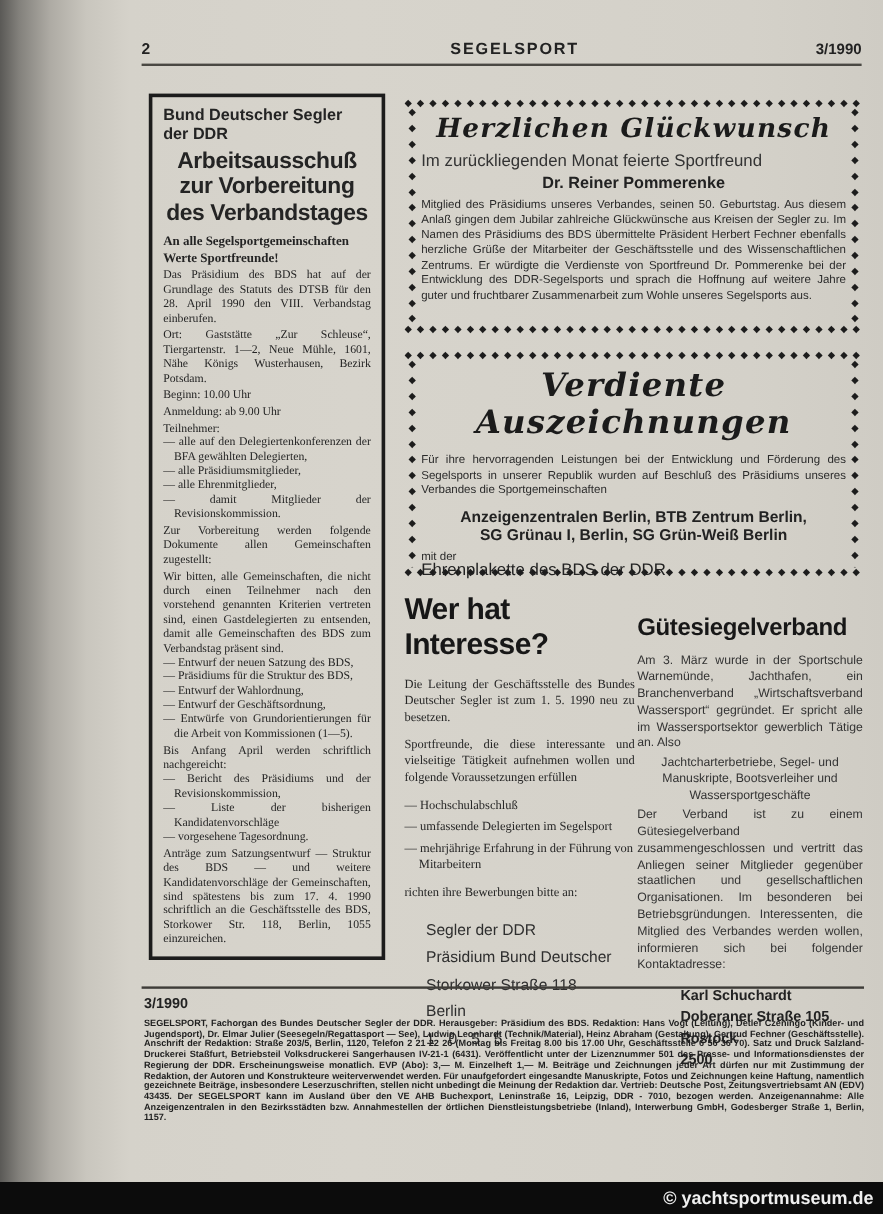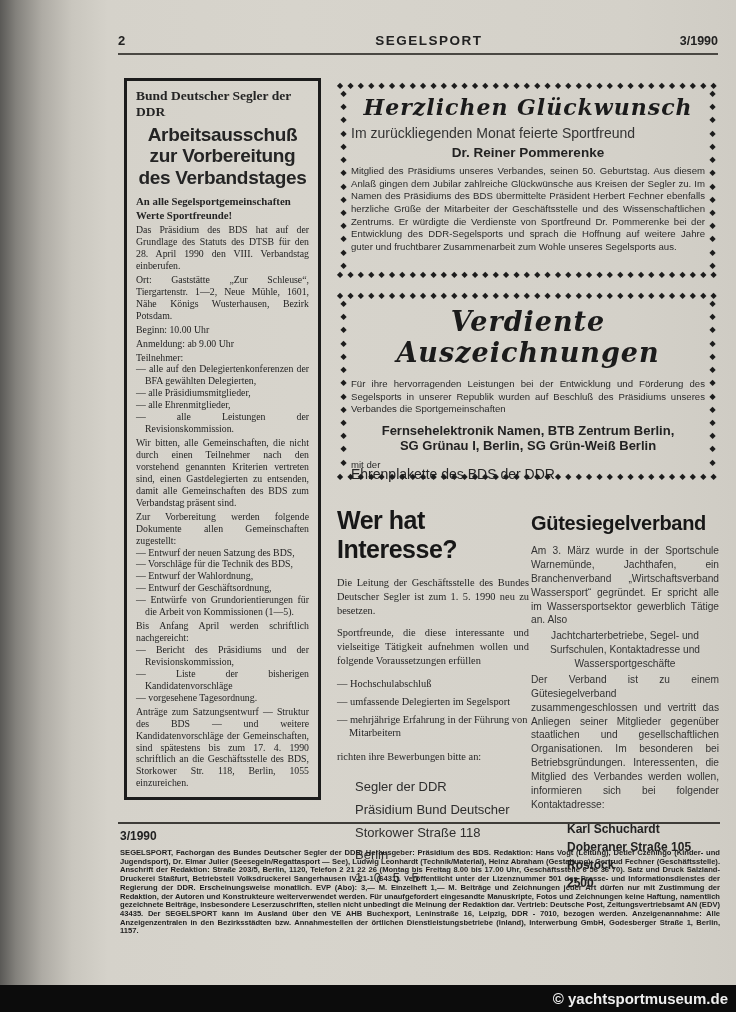--- a/index.html
+++ b/index.html
@@ -11,40 +11,40 @@
   
   .hdr{position:absolute;left:118px;right:18px;top:33px;display:flex;align-items:baseline;
        border-bottom:2px solid #4a4843;padding-bottom:5px;}
   .hdr .pn{width:60px;font-weight:bold;font-size:13px;}
   .hdr .jt{flex:1;text-align:center;font-weight:bold;font-size:13.5px;letter-spacing:1.5px;}
   .hdr .iss{font-weight:bold;font-size:12.5px;}
   
   .lbox{position:absolute;left:124px;top:78px;width:197px;height:722px;box-sizing:border-box;
         border:3px solid #1c1c1c;padding:7px 9px;overflow:hidden;
         font-family:"Liberation Serif",serif;font-size:9.8px;line-height:1.22;text-align:justify;color:#242424;}
-  .lbox .kicker{font-family:Liberation Serif, serif;font-weight:bold;font-size:13.5px;line-height:1.15;text-align:left;}
+  .lbox .kicker{font-family:Liberation Sans, sans-serif;font-weight:bold;font-size:13.5px;line-height:1.15;text-align:left;}
   .lbox .headline{font-family:"Liberation Sans",sans-serif;font-weight:bold;font-size:19px;line-height:1.12;
                   margin:5px 0 7px 0;text-align:center;letter-spacing:-0.3px;}
   .lbox .salut{font-weight:bold;font-size:10.8px;text-align:left;margin:1px 0;}
   .lbox p{margin:2px 0 0 0;}
   .lbox .li{margin:0;text-indent:-9px;padding-left:9px;}
   
   .dbox{position:absolute;box-sizing:border-box;overflow:hidden;}
   .dbox .inner{position:absolute;left:14px;right:14px;top:12px;bottom:12px;}
   .diamonds-h{position:absolute;left:0;right:0;height:11px;line-height:11px;overflow:hidden;
               font-size:8px;letter-spacing:1px;color:#1c1c1c;white-space:nowrap;}
   .diamonds-v{position:absolute;top:9px;bottom:9px;width:11px;overflow:hidden;
               writing-mode:vertical-rl;font-size:8px;letter-spacing:1px;line-height:11px;color:#1c1c1c;white-space:nowrap;}
   .d-top{top:0;}.d-bot{bottom:0;}.d-left{left:1px;}.d-right{right:1px;}
   .script-title{font-family:"DejaVu Serif",serif;font-style:italic;font-weight:bold;
                 text-align:center;color:#1b1b1b;letter-spacing:1px;}
   .cbox-body{font-size:9.6px;line-height:1.32;text-align:justify;color:#2b2b2b;}
   
   .icol{position:absolute;left:337px;top:494px;width:192px;}
-  .icol h2{margin:12px 0 12px 0;font-size:25px;letter-spacing:-0.5px;color:#171717;}
+  .icol h2{margin:0 0 12px 0;font-size:25px;letter-spacing:-0.5px;color:#171717;}
   .icol p{font-family:"Liberation Serif",serif;font-size:10.4px;line-height:1.33;text-align:justify;margin:0 0 9px 0;color:#262626;}
   .icol .li{font-family:"Liberation Serif",serif;font-size:10.4px;line-height:1.33;margin:0 0 4px 0;
             text-indent:-12px;padding-left:12px;color:#262626;}
   .icol .addr{margin:12px 0 0 18px;font-size:13px;line-height:1.75;color:#2e2e2e;}
   .icol .addr .plz{letter-spacing:4px;}
   
   .gcol{position:absolute;left:531px;top:512px;width:188px;}
   .gcol h2{margin:0 0 10px 0;font-size:20px;line-height:1.1;color:#171717;letter-spacing:-0.3px;}
   .gcol p{font-size:10.2px;line-height:1.36;text-align:justify;margin:0 0 2px 0;color:#333;}
   .gcol .ctr{text-align:center;}
@@ -76,25 +76,25 @@
     <div class="salut">An alle Segelsportgemeinschaften</div>
     <div class="salut">Werte Sportfreunde!</div>
     <p>Das Präsidium des BDS hat auf der Grundlage des Statuts des DTSB für den 28. April 1990 den VIII. Verbandstag einberufen.</p>
     <p>Ort: Gaststätte „Zur Schleuse“, Tiergartenstr. 1—2, Neue Mühle, 1601, Nähe Königs Wusterhausen, Bezirk Potsdam.</p>
     <p>Beginn: 10.00 Uhr</p>
     <p>Anmeldung: ab 9.00 Uhr</p>
     <p>Teilnehmer:</p>
     <p class="li">—  alle auf den Delegiertenkonferenzen der BFA gewählten Delegierten,</p>
     <p class="li">—  alle Präsidiumsmitglieder,</p>
     <p class="li">—  alle Ehrenmitglieder,</p>
-    <p class="li">—  alle Leistungen der Revisionskommission.</p>
+    <p class="li">—  damit Mitglieder der Revisionskommission.</p>
+    <p>Zur Vorbereitung werden folgende Dokumente allen Gemeinschaften zugestellt:</p>
     <p>Wir bitten, alle Gemeinschaften, die nicht durch einen Teilnehmer nach den vorstehend genannten Kriterien vertreten sind, einen Gastdelegierten zu entsenden, damit alle Gemeinschaften des BDS zum Verbandstag präsent sind.</p>
-    <p>Zur Vorbereitung werden folgende Dokumente allen Gemeinschaften zugestellt:</p>
     <p class="li">—  Entwurf der neuen Satzung des BDS,</p>
-    <p class="li">—  Vorschläge für die Technik des BDS,</p>
+    <p class="li">—  Präsidiums für die Struktur des BDS,</p>
     <p class="li">—  Entwurf der Wahlordnung,</p>
     <p class="li">—  Entwurf der Geschäftsordnung,</p>
     <p class="li">—  Entwürfe von Grundorientierungen für die Arbeit von Kommissionen (1—5).</p>
     <p>Bis Anfang April werden schriftlich nachgereicht:</p>
     <p class="li">—  Bericht des Präsidiums und der Revisionskommission,</p>
     <p class="li">—  Liste der bisherigen Kandidatenvorschläge</p>
     <p class="li">—  vorgesehene Tagesordnung.</p>
     <p>Anträge zum Satzungsentwurf — Struktur des BDS — und weitere Kandidatenvorschläge der Gemeinschaften, sind spätestens bis zum 17. 4. 1990 schriftlich an die Geschäftsstelle des BDS, Storkower Str. 118, Berlin, 1055 einzureichen.</p>
   </div>
 
@@ -112,21 +112,21 @@
   </div>
 
   <div class="dbox" style="left:337px;top:290px;width:382px;height:192px;">
     <div class="diamonds-h d-top">◆ ◆ ◆ ◆ ◆ ◆ ◆ ◆ ◆ ◆ ◆ ◆ ◆ ◆ ◆ ◆ ◆ ◆ ◆ ◆ ◆ ◆ ◆ ◆ ◆ ◆ ◆ ◆ ◆ ◆ ◆ ◆ ◆ ◆ ◆ ◆ ◆ ◆ ◆ ◆ ◆ ◆ ◆ ◆ ◆ ◆ ◆ ◆ ◆ ◆ ◆ ◆ ◆ ◆ ◆ ◆ ◆ ◆ ◆ ◆ ◆ ◆ ◆ ◆ ◆ ◆ ◆ ◆ ◆ ◆ ◆ ◆ ◆ ◆ ◆ ◆ ◆ ◆ ◆ ◆ </div>
     <div class="diamonds-h d-bot">◆ ◆ ◆ ◆ ◆ ◆ ◆ ◆ ◆ ◆ ◆ ◆ ◆ ◆ ◆ ◆ ◆ ◆ ◆ ◆ ◆ ◆ ◆ ◆ ◆ ◆ ◆ ◆ ◆ ◆ ◆ ◆ ◆ ◆ ◆ ◆ ◆ ◆ ◆ ◆ ◆ ◆ ◆ ◆ ◆ ◆ ◆ ◆ ◆ ◆ ◆ ◆ ◆ ◆ ◆ ◆ ◆ ◆ ◆ ◆ ◆ ◆ ◆ ◆ ◆ ◆ ◆ ◆ ◆ ◆ ◆ ◆ ◆ ◆ ◆ ◆ ◆ ◆ ◆ ◆ </div>
     <div class="diamonds-v d-left">◆ ◆ ◆ ◆ ◆ ◆ ◆ ◆ ◆ ◆ ◆ ◆ ◆ ◆ ◆ ◆ ◆ ◆ ◆ ◆ ◆ ◆ ◆ ◆ ◆ ◆ ◆ ◆ ◆ ◆ ◆ ◆ ◆ ◆ ◆ ◆ ◆ ◆ ◆ ◆ </div>
     <div class="diamonds-v d-right">◆ ◆ ◆ ◆ ◆ ◆ ◆ ◆ ◆ ◆ ◆ ◆ ◆ ◆ ◆ ◆ ◆ ◆ ◆ ◆ ◆ ◆ ◆ ◆ ◆ ◆ ◆ ◆ ◆ ◆ ◆ ◆ ◆ ◆ ◆ ◆ ◆ ◆ ◆ ◆ </div>
     <div class="inner">
       <div class="script-title" style="font-size:27px;margin-top:4px;">Verdiente Auszeichnungen</div>
       <div class="cbox-body" style="margin-top:10px;">Für ihre hervorragenden Leistungen bei der Entwicklung und Förderung des Segelsports in unserer Republik wurden auf Beschluß des Präsidiums unseres Verbandes die Sportgemeinschaften</div>
-      <div style="font-weight:bold;font-size:13px;text-align:center;margin-top:7px;">Fernsehelektronik Namen, BTB Zentrum Berlin,</div>
+      <div style="font-weight:bold;font-size:13px;text-align:center;margin-top:7px;">Anzeigenzentralen Berlin, BTB Zentrum Berlin,</div>
       <div style="font-weight:bold;font-size:13px;text-align:center;">SG Grünau I, Berlin, SG Grün-Weiß Berlin</div>
       <div style="font-size:9.6px;margin-top:6px;color:#2b2b2b;">mit der</div>
       <div style="font-weight:normal;font-size:14px;text-align:left;margin-top:-4px;">Ehrenplakette des BDS der DDR</div>
 
     </div>
   </div>
 
   <div class="icol">
     <h2>Wer hat Interesse?</h2>
     <p>Die Leitung der Geschäftsstelle des Bundes Deutscher Segler ist zum 1. 5. 1990 neu zu besetzen.</p>
@@ -142,21 +142,21 @@
       <div>Berlin</div>
       <div class="plz">1 0 5 5</div>
     </div>
   </div>
 
   <div class="gcol">
     <h2>
       <span>Gütesiegelverband</span><br>
     </h2>
     <p>Am 3. März wurde in der Sportschule Warnemünde, Jachthafen, ein Branchenverband „Wirtschaftsverband Wassersport“ gegründet. Er spricht alle im Wassersportsektor gewerblich Tätige an. Also</p>
-    <p class="ctr">Jachtcharterbetriebe, Segel- und Surfschulen, Kontaktadresse und Wassersportgeschäfte</p>
+    <p class="ctr">Jachtcharterbetriebe, Segel- und Manuskripte, Bootsverleiher und Wassersportgeschäfte</p>
     <p>Der Verband ist zu einem Gütesiegelverband zusammengeschlossen und vertritt das Anliegen seiner Mitglieder gegenüber staatlichen und gesellschaftlichen Organisationen. Im besonderen bei Betriebsgründungen. Interessenten, die Mitglied des Verbandes werden wollen, informieren sich bei folgender Kontaktadresse:</p>
     <div class="addr">
       <div>Karl Schuchardt</div>
       <div>Doberaner Straße 105</div>
       <div>Rostock</div>
       <div>2500</div>
     </div>
   </div>
 
   <div class="frule"></div>

